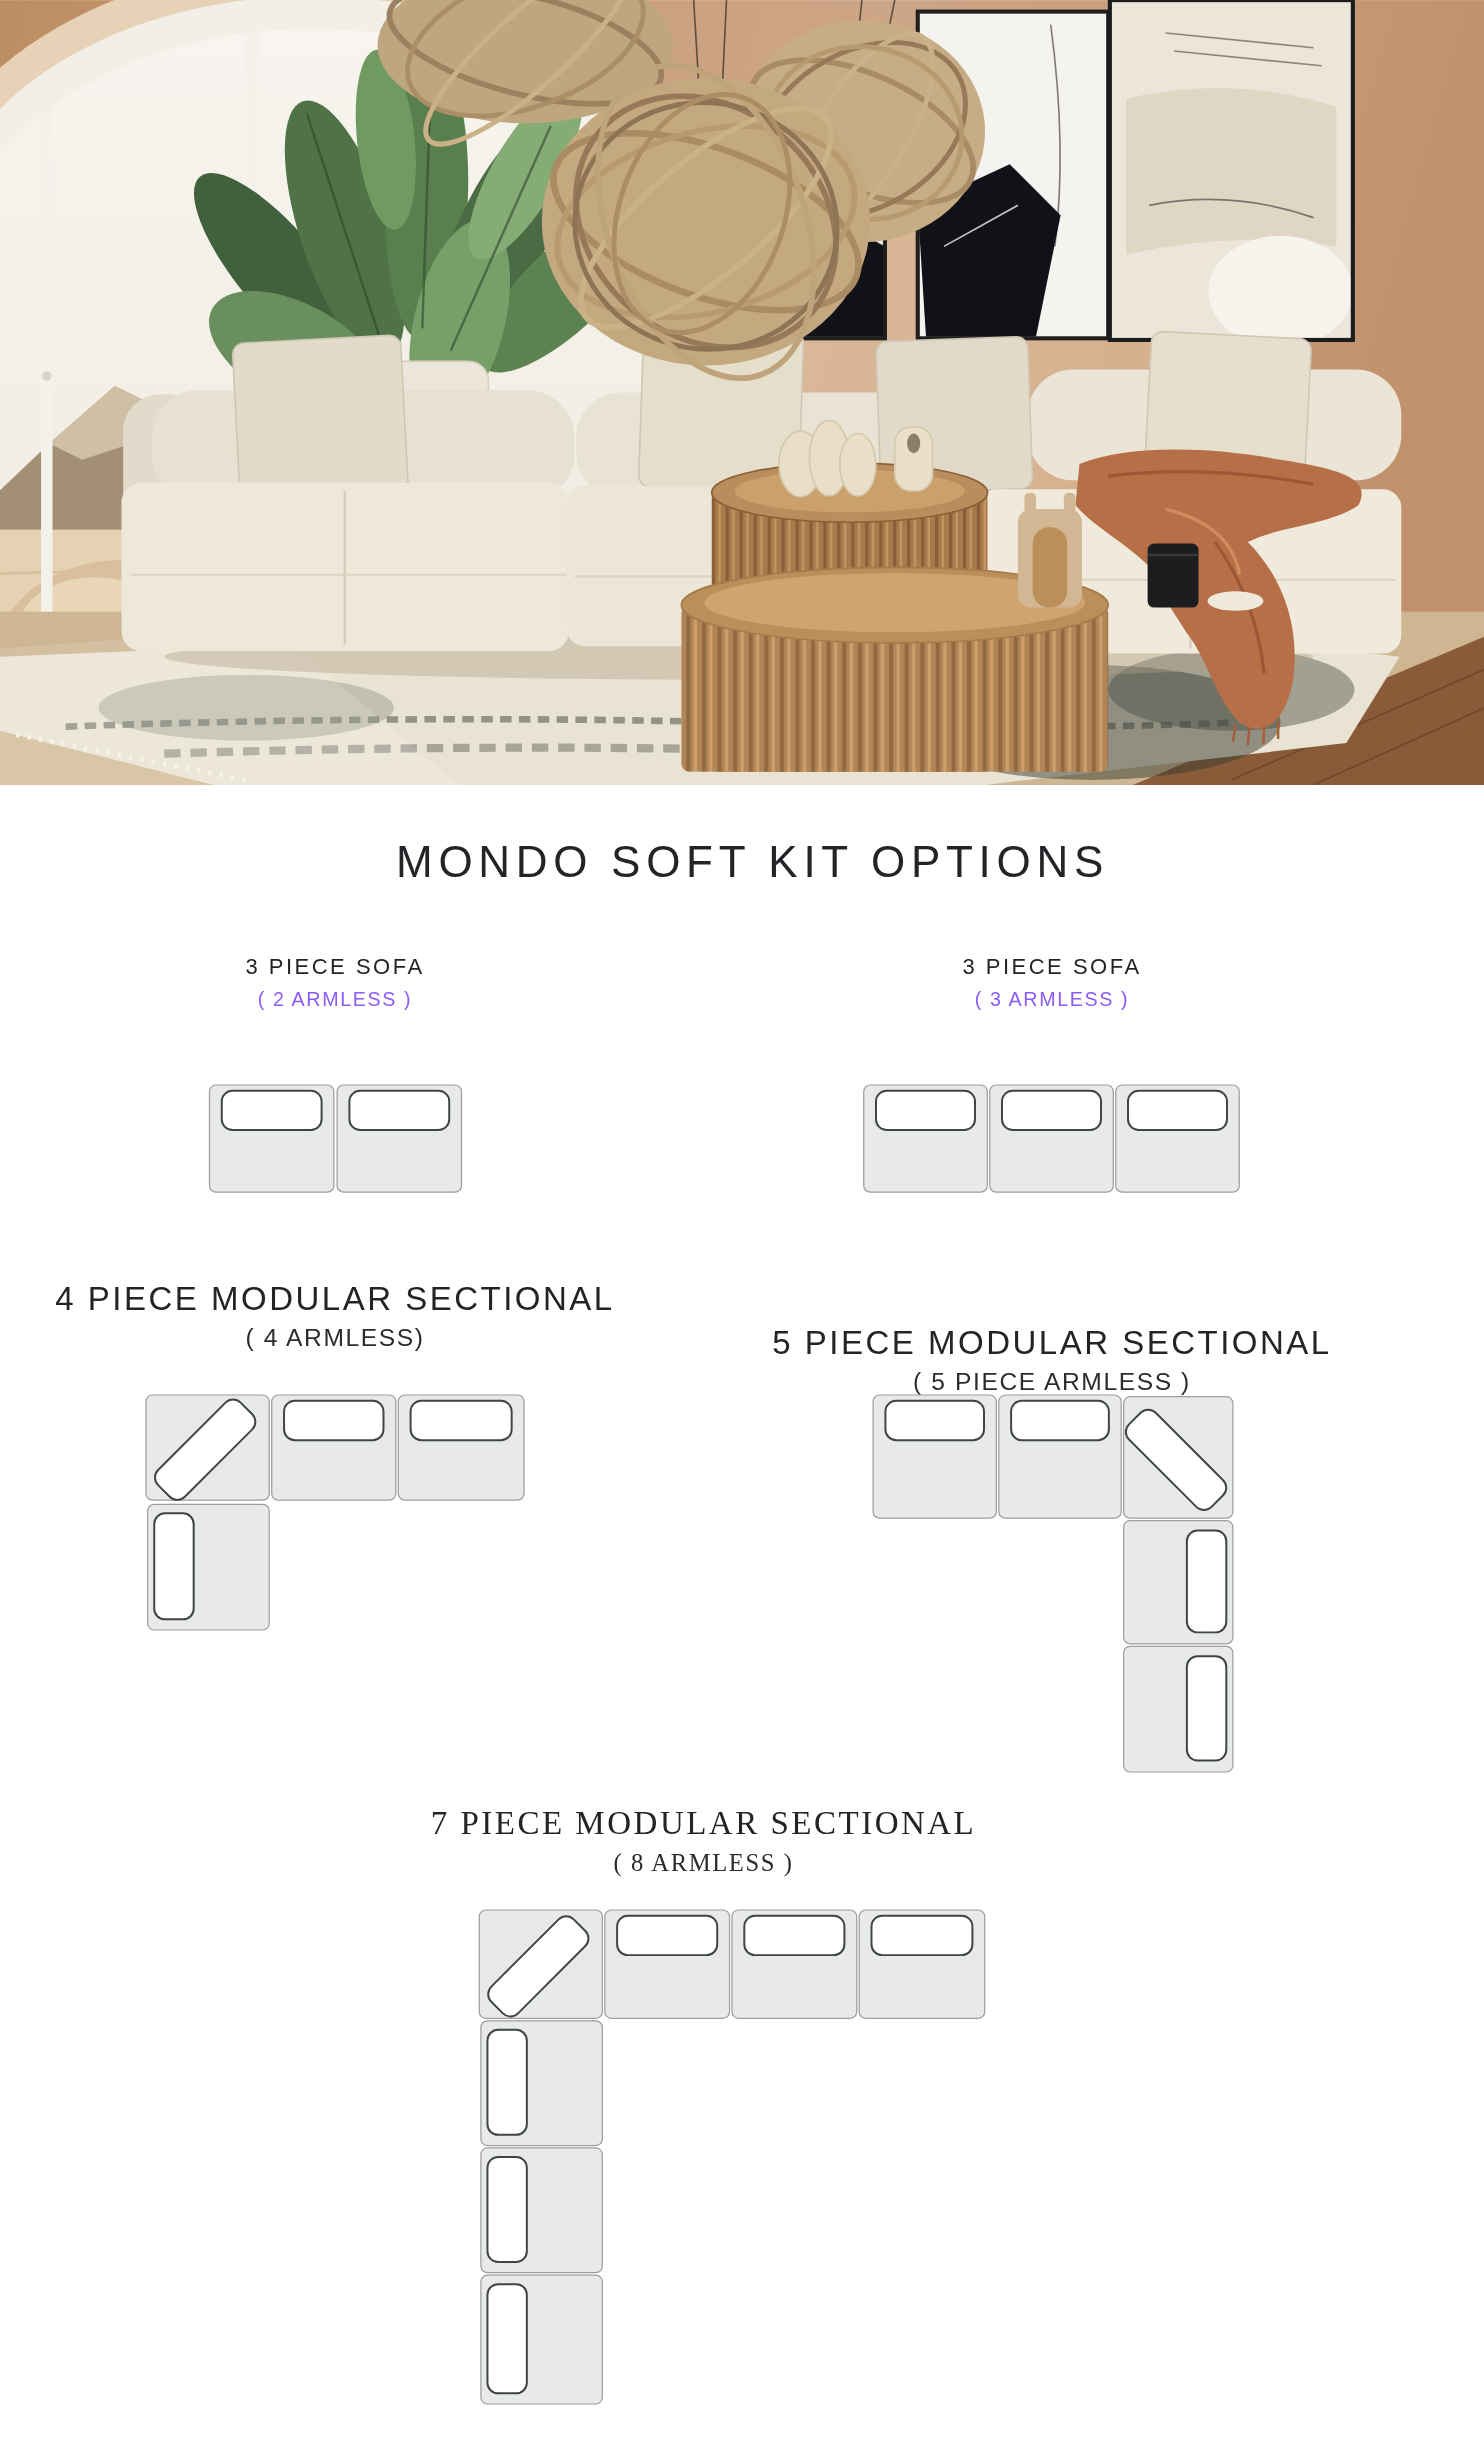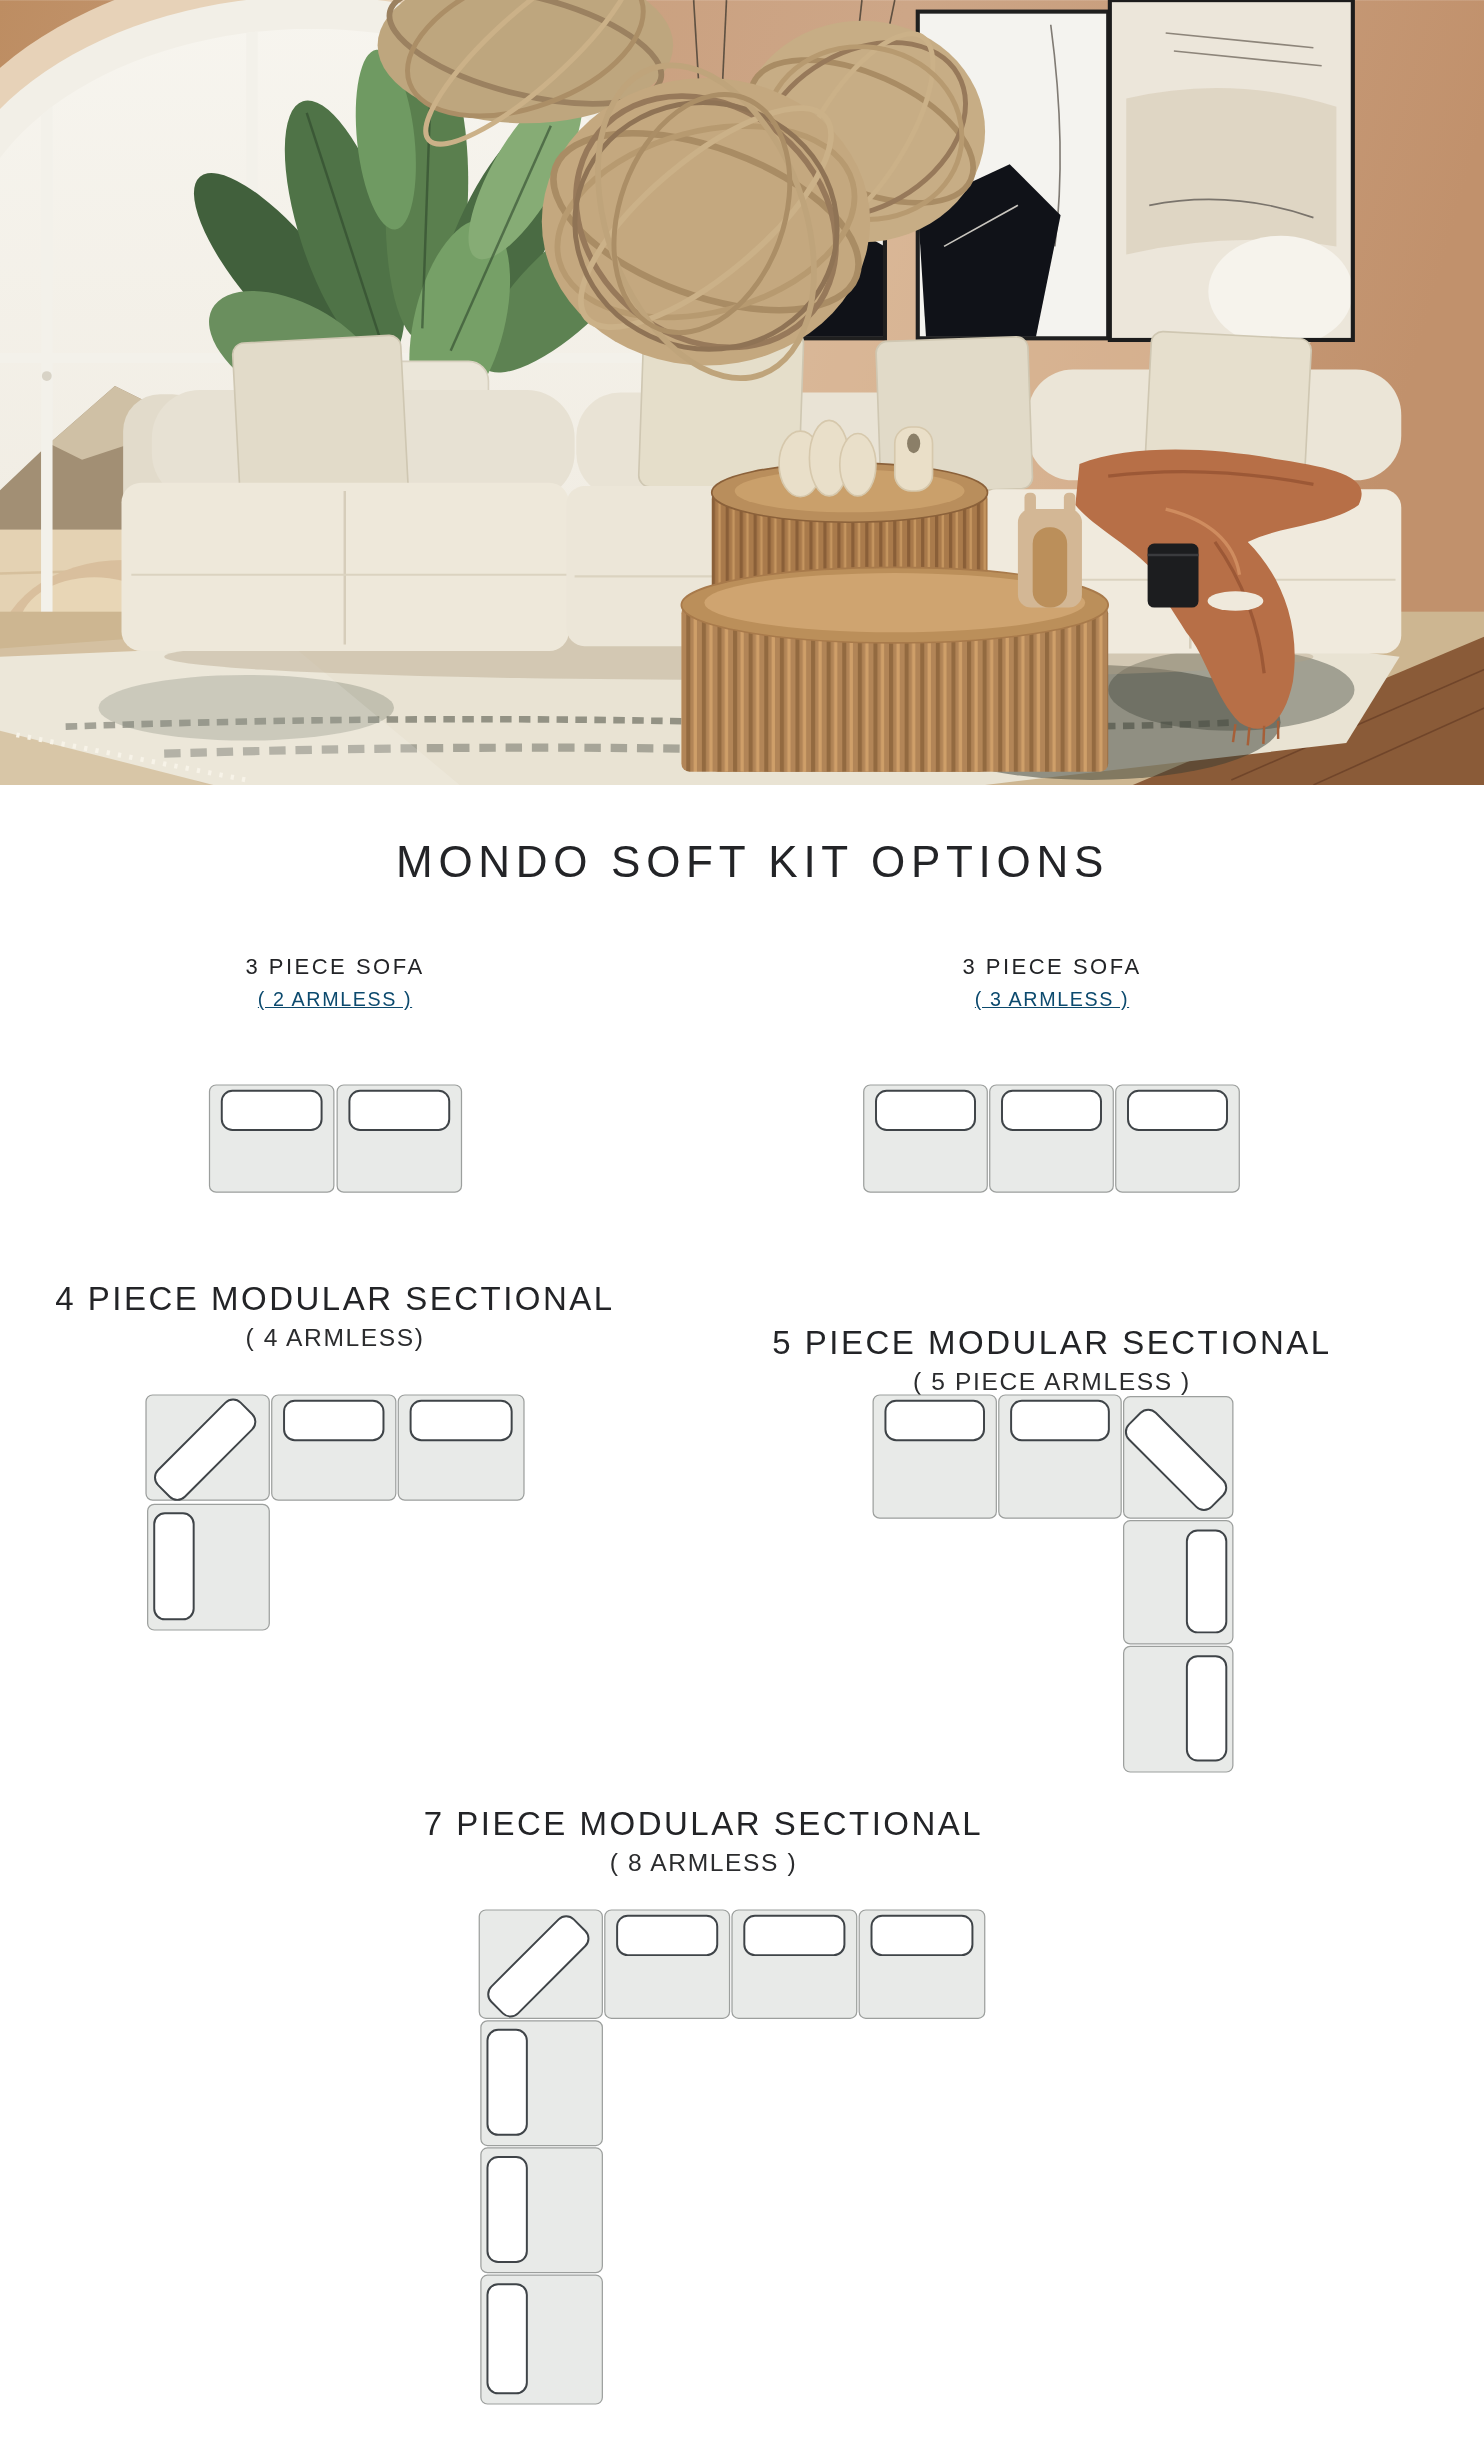--- a/index.html
+++ b/index.html
@@ -5,21 +5,21 @@
   html,body{margin:0;padding:0;background:#ffffff;}
   body{font-family:"Liberation Sans", sans-serif;color:#232427;}
   .canvas{position:relative;width:1485px;height:2462px;background:#ffffff;overflow:hidden;}
   svg{display:block;}
   .hero{position:absolute;left:0;top:0;}
   .page-title{position:absolute;left:0;top:827px;width:1485px;margin:10px;text-align:center;
     font-size:44px;line-height:49px;font-weight:500;letter-spacing:5.7px;color:#232427;}
   .opt{position:absolute;text-align:center;color:#232427;}
   .opt .name{font-weight:500;}
   .row1 .name{font-size:22px;line-height:33px;letter-spacing:2.5px;}
-  .row1 .variant{font-size:19.7px;line-height:24.6px;letter-spacing:1.6px;margin-top:4.1px;color:#0c4a6e;text-decoration:underline;}
+  .row1 .variant{font-size:19.7px;line-height:24.6px;letter-spacing:1.6px;margin-top:4.1px;color:#8b5cf6;}
   .row2 .name{font-size:33px;line-height:39px;letter-spacing:2.5px;}
   .row2 .variant{font-size:24.6px;line-height:29.5px;letter-spacing:1.6px;margin-top:4.9px;color:#2b2c2e;text-align:center;}
   .diagram{position:absolute;overflow:visible;}
 </style>
 </head>
 <body>
 
 <div class="canvas">
 
   <svg class="hero" width="1485" height="785" viewBox="0 0 1809 956">
@@ -226,21 +226,21 @@
     <div class="variant">( 3 ARMLESS )</div>
   </div>
   <div class="opt row2" style="left:23px;top:1279px;width:624px;">
     <div class="name">4 PIECE MODULAR SECTIONAL</div>
     <div class="variant">( 4 ARMLESS)</div>
   </div>
   <div class="opt row2" style="left:740px;top:1279px;width:624px;margin-top:44px;">
     <div class="name">5 PIECE MODULAR SECTIONAL</div>
     <div class="variant">( 5 PIECE ARMLESS )</div>
   </div>
-  <div class="opt row2" style="left:0;top:1804px;width:1407px;">
+  <div class="opt row2" style="left:0;top:1804px;width:1407px;font-family:Liberation Serif, serif;">
     <div class="name">7 PIECE MODULAR SECTIONAL</div>
     <div class="variant">( 8 ARMLESS )</div>
   </div>
 
   <svg class="diagram" style="left:209px;top:1085px;" width="253" height="108" viewBox="0 0 308 132">
       <rect x="0" y="0" width="152" height="131" rx="8" fill="#e8eae8" stroke="#9c9f9d" stroke-width="1.5"></rect>
       <rect x="156" y="0" width="152" height="131" rx="8" fill="#e8eae8" stroke="#9c9f9d" stroke-width="1.5"></rect>
       <rect fill="#ffffff" stroke="#3f4448" stroke-width="2.4" rx="13" x="15" y="7" width="122" height="48"></rect>
       <rect fill="#ffffff" stroke="#3f4448" stroke-width="2.4" rx="13" x="171" y="7" width="122" height="48"></rect>
     </svg>

